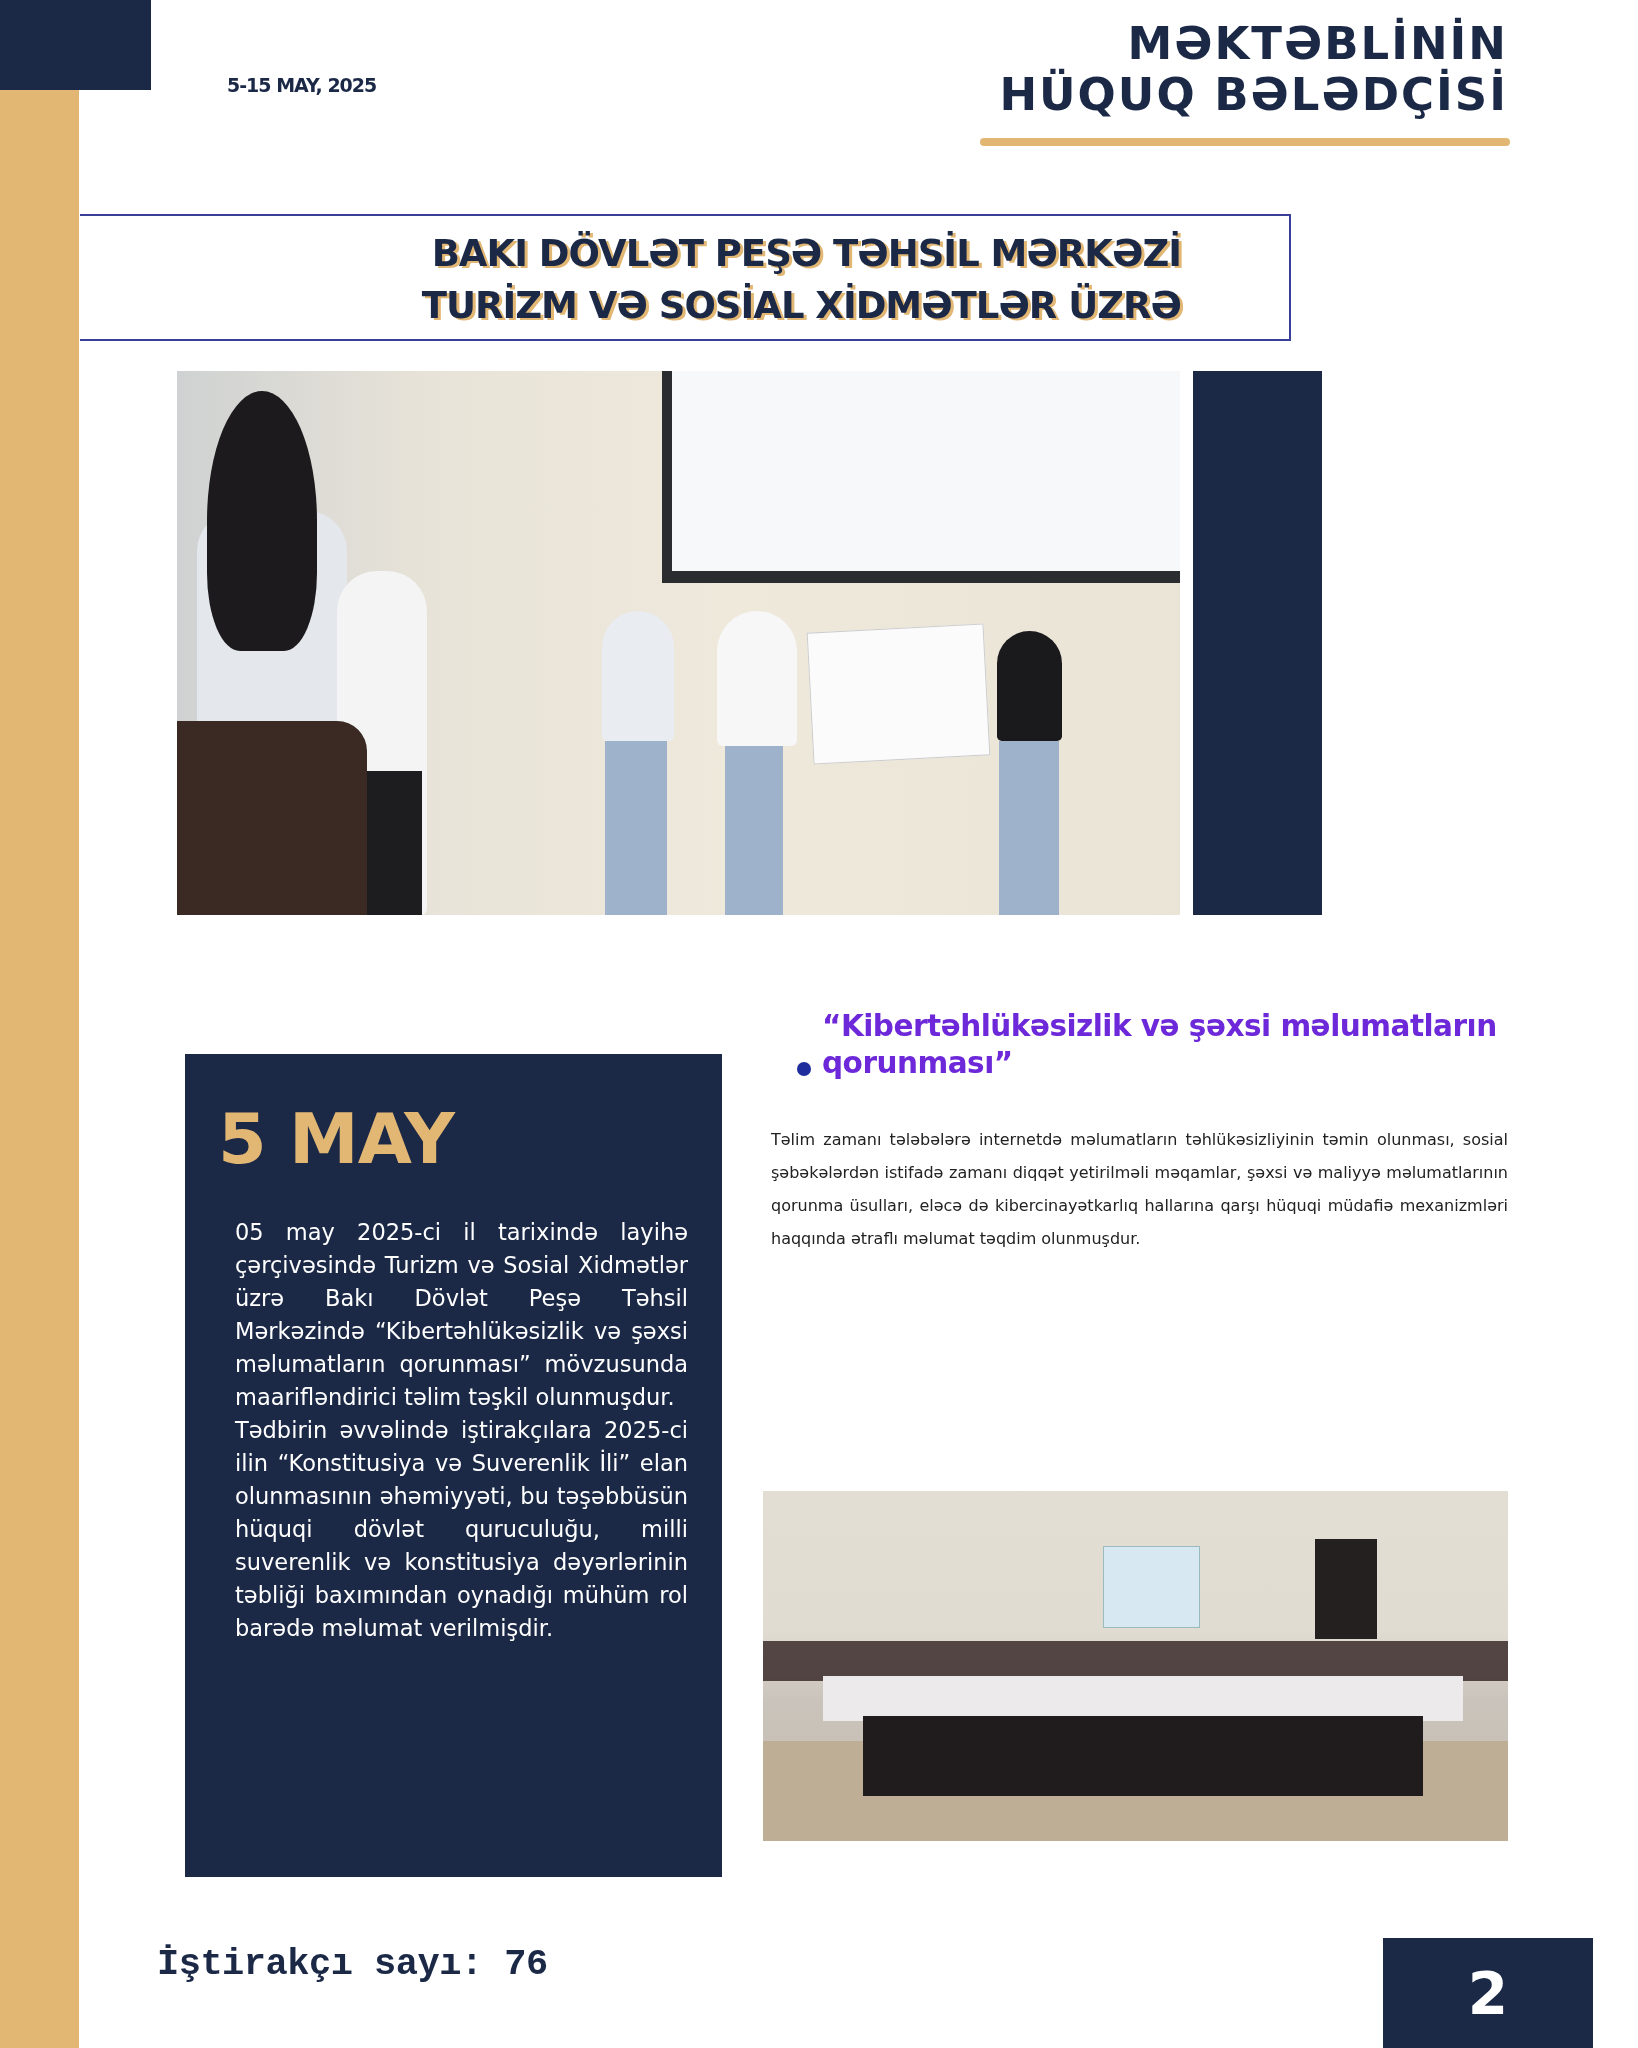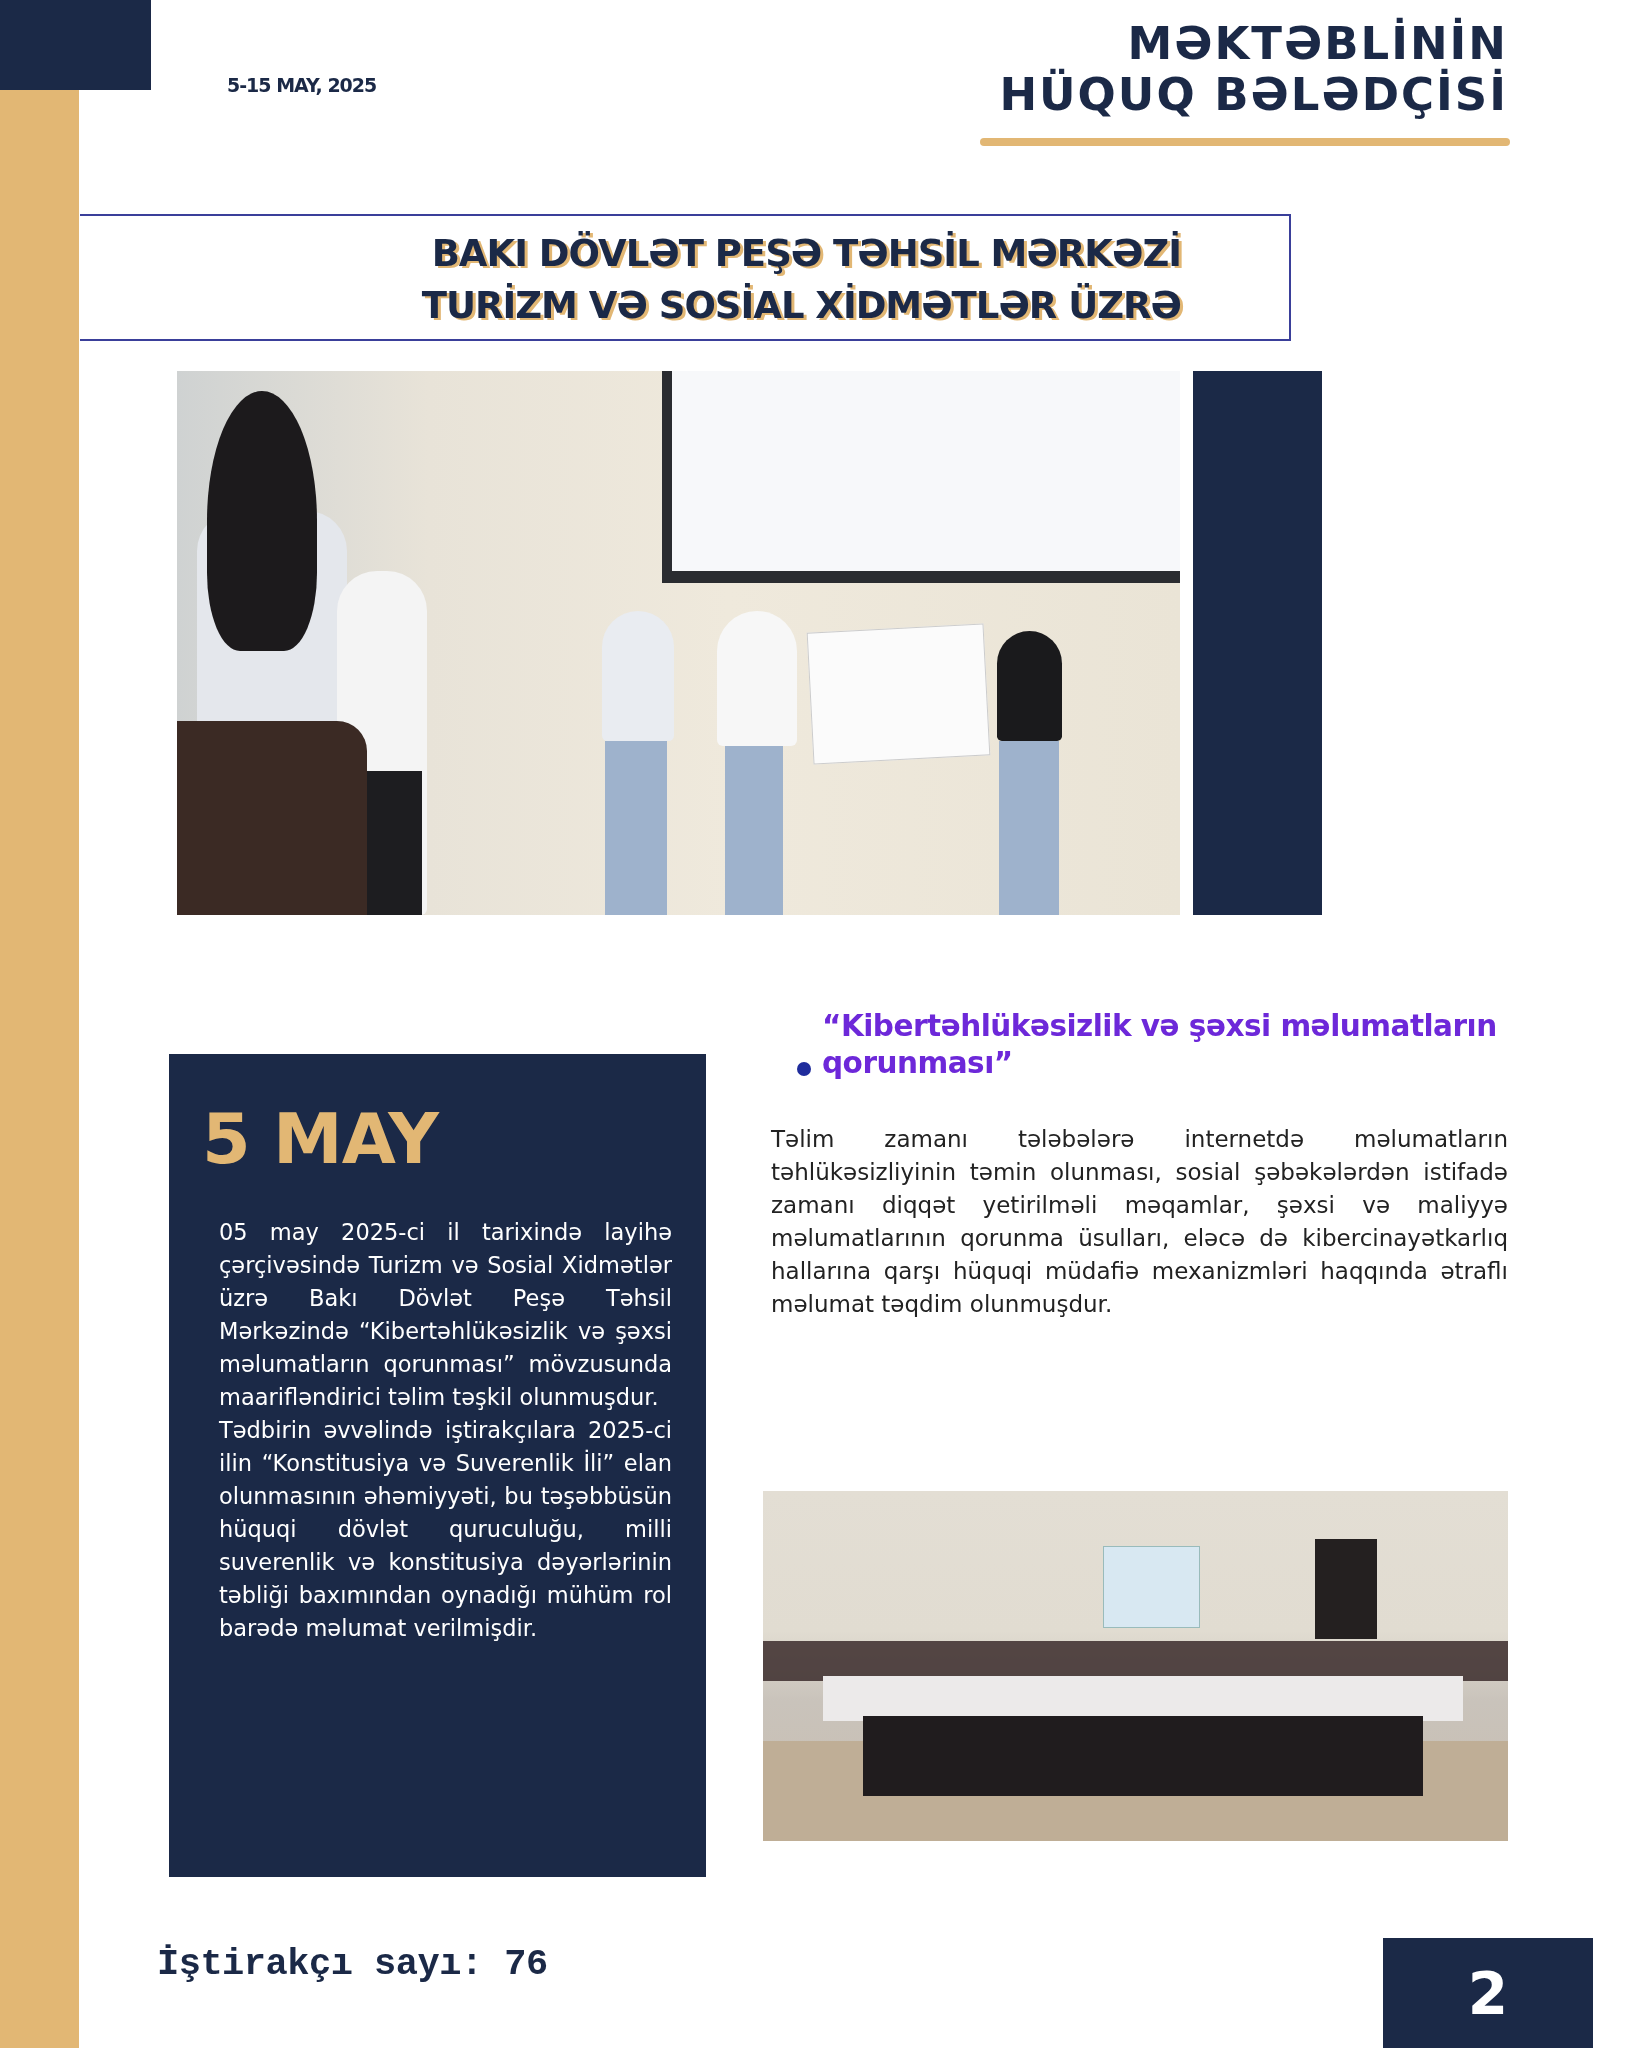--- a/index.html
+++ b/index.html
@@ -41,40 +41,40 @@
   }
   .navy-side { left: 1193px; top: 371px; width: 129px; height: 544px; background: #1b2947; }
 
   .screen { left: 485px; top: 0; width: 518px; height: 200px; background: #f7f8fa; border-left: 10px solid #2a2c30; border-bottom: 12px solid #2a2c30; }
   .lectern { left: 0; top: 350px; width: 190px; height: 200px; background: #3b2a24; border-radius: 0 30px 0 0; }
   .person { background: #e9ecf1; border-radius: 40px 40px 6px 6px; }
   .hair { background: #1c1a1c; border-radius: 50% 50% 30% 30%; }
   .jeans { background: #9eb2cc; }
   .poster { left: 633px; top: 257px; width: 175px; height: 130px; background: #fbfbfb; border: 1px solid #ccc; transform: rotate(-3deg); }
 
-  .card { left: 169px; top: 1054px; width: 537px; height: 823px; background: #1b2947; }
+  .card { left: 185px; top: 1054px; width: 537px; height: 823px; background: #1b2947; }
   .card-date {
     position: absolute; left: 33px; top: 44px; font-size: 70px; font-weight: bold;
     color: #e2b774; letter-spacing: -1px;
   }
   .card-body {
     position: absolute; left: 30px; top: 162px; width: 453px;
     font-size: 22.5px; line-height: 33px; color: #ffffff; text-align: justify; margin-left: 20px;
   }
   .card-body p { margin: 0; }
 
   .bullet { left: 797px; top: 1062px; width: 14px; height: 14px; border-radius: 50%; background: #1f2c9c; }
   .section-heading {
     left: 822px; top: 1008px; width: 690px;
     font-size: 29.5px; font-weight: bold; line-height: 37px; color: #6d28d9;
     letter-spacing: -0.5px;
   }
   .section-body {
     left: 771px; top: 1123px; width: 737px;
-    font-size: 23px; line-height: 33px; color: #222; text-align: justify;
+    font-size: 16px; line-height: 33px; color: #222; text-align: justify;
   }
   .section-body p { margin: 0; }
 
   .photo2 {
     left: 763px; top: 1491px; width: 745px; height: 350px;
     background: linear-gradient(180deg, #e3ded4 0%, #e1dcd1 40%, #c9c3bb 60%, #c8bdaf 100%);
   }
   .banner { left: 340px; top: 55px; width: 95px; height: 80px; background: #d8e8f2; border: 1px solid #9bb; }
   .door { left: 552px; top: 48px; width: 62px; height: 100px; background: #242020; }
   .floor { left: 0; top: 250px; width: 745px; height: 100px; background: #bfae96; }

